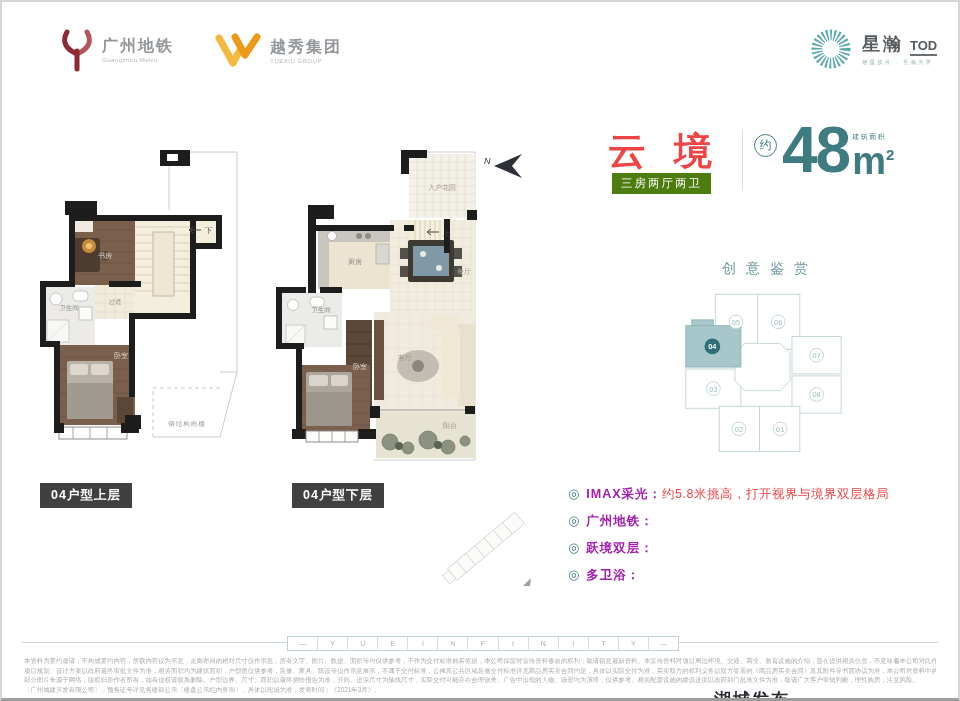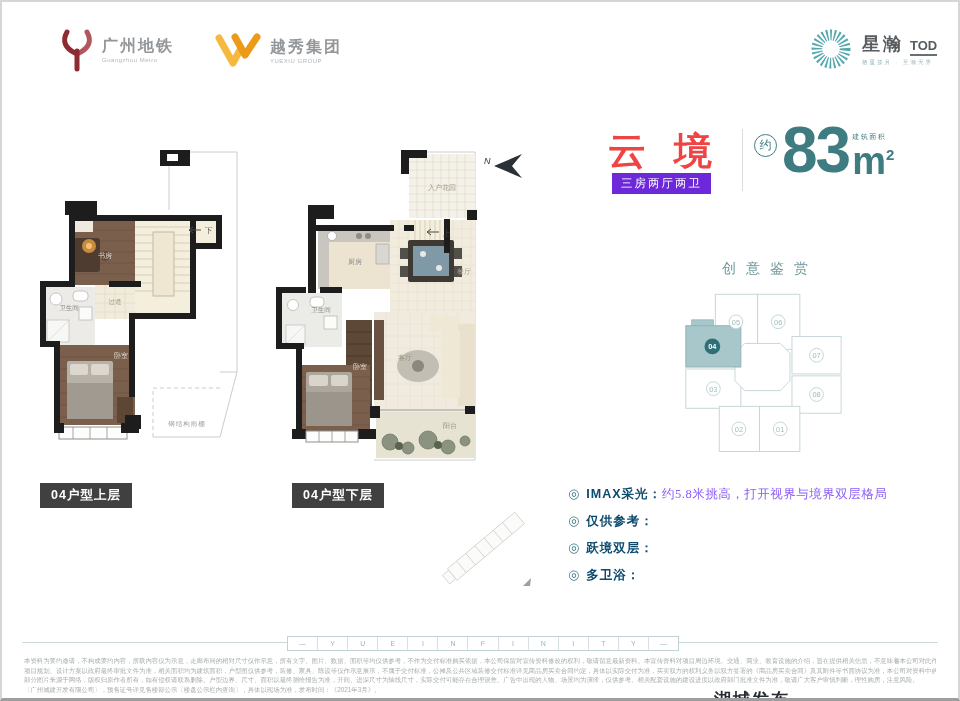--- a/index.html
+++ b/index.html
@@ -13,40 +13,40 @@
   .logo .cn{font-size:16px;font-weight:bold;color:#94979a;letter-spacing:2px;line-height:1.1;}
   .logo .en{font-size:6px;color:#b3b6b8;letter-spacing:.5px;margin-top:2px;}
   .brand{display:flex;align-items:center;gap:8px;}
   .brand-row{display:flex;align-items:baseline;gap:6px;}
   .brand-cn{font-size:18px;font-weight:bold;color:#575c60;letter-spacing:3px;}
   .brand-tod{font-size:13px;font-weight:800;color:#575c60;border-bottom:2px solid #6a6f73;padding-bottom:1px;}
   .brand-tag{font-size:5.5px;color:#9cb9ba;letter-spacing:2px;margin-top:3px;}
 
   
   .title-cn{font-size:38px;font-weight:600;color:#ef4444;letter-spacing:28px;white-space:nowrap;}
-  .spec-badge{background:#6d28d9;color:#ffffff;font-size:11.5px;letter-spacing:2px;padding:3px 9px;display:inline-block;}
+  .spec-badge{background:#4d7c0f;color:#ffffff;font-size:11.5px;letter-spacing:2px;padding:3px 9px;display:inline-block;}
   .vdiv{width:1px;height:62px;background:#dddddd;}
   .area{display:flex;align-items:flex-start;}
   .approx{width:21px;height:21px;border:1.5px solid #3f7c82;border-radius:50%;color:#3f7c82;
           font-size:12px;line-height:21px;text-align:center;margin-top:14px;margin-right:5px;}
   .num{font-size:64px;font-weight:700;color:#3f7c82;line-height:.95;letter-spacing:-2px;}
   .ucol{display:flex;flex-direction:column;margin-left:3px;}
   .ulabel{font-size:7px;color:#3f7c82;letter-spacing:1.5px;margin-top:12px;}
   .um{font-size:38px;font-weight:700;color:#3f7c82;line-height:1;}
   .um sup{font-size:15px;}
 
   .section-head{display:flex;align-items:center;gap:12px;flex-direction:column;}
   .section-head .hr{flex:1;height:1px;background:#ccdadb;}
   .section-head .txt{font-size:14px;letter-spacing:10px;color:#6e979c;white-space:nowrap;}
 
   
   .feat{display:flex;align-items:baseline;margin-bottom:10px;font-size:12.5px;white-space:nowrap;}
   .fi{color:#3f7c82;font-size:13px;margin-right:7px;}
-  .ft{font-weight:bold;color:#0c4a6e;letter-spacing:1px;text-align:right;}
-  .fd{color:#8b5cf6;letter-spacing:.5px;font-family:Liberation Serif, serif;}
+  .ft{font-weight:bold;color:#a21caf;letter-spacing:1px;text-align:right;}
+  .fd{color:#ef4444;letter-spacing:.5px;}
 
   .plan-badge{position:absolute;background:#404040;color:#ffffff;font-size:12.5px;font-weight:bold;
               letter-spacing:1px;padding:4px 11px;}
 
   
   .band-line{position:absolute;left:20px;right:20px;top:640px;border-top:1px solid #ccd7d8;}
   .band{position:absolute;left:285px;top:634px;width:390px;height:13px;background:#ffffff;
         border:1px solid #c2d2d4;display:flex;}
   .band .cell{flex:1;border-left:1px solid #d7e1e2;font-size:7px;color:#9eb3b5;
               display:flex;align-items:center;justify-content:center;}
@@ -292,21 +292,21 @@
     </g>
     <polygon points="97,80 89,88 96,88" fill="#9aa2a0"></polygon>
   </svg>
 
   <div class="abs title-cn" style="left:606px;top:124px;">云境</div>
   <div class="abs spec-badge" style="left:610px;top:171px;">三房两厅两卫</div>
   <div class="abs vdiv" style="left:740px;top:127px;"></div>
 
   <div class="abs area" style="left:752px;top:118px;">
     <span class="approx">约</span>
-    <span class="num">83</span>
+    <span class="num">48</span>
     <span class="ucol">
       <span class="ulabel">建筑面积</span>
       <span class="um"><span>m</span><sup>2</sup></span>
     </span>
   </div>
 
   <div class="abs section-head" style="left:596px;top:246px;width:344px;">
     <span class="hr"></span>
     <span class="txt">创意鉴赏</span>
     <span class="hr"></span>
@@ -348,21 +348,21 @@
   </svg>
 
   <div class="abs" style="left:566px;top:484px;">
     <div class="feat">
       <span class="fi">◎</span>
       <span class="ft">IMAX采光：</span>
       <span class="fd">约5.8米挑高，打开视界与境界双层格局</span>
     </div>
     <div class="feat">
       <span class="fi">◎</span>
-      <span class="ft">仅供参考：</span>
+      <span class="ft">广州地铁：</span>
     </div>
     <div class="feat">
       <span class="fi">◎</span>
       <span class="ft">跃境双层：</span>
     </div>
     <div class="feat">
       <span class="fi">◎</span>
       <span class="ft">多卫浴：</span>
     </div>
   </div>

